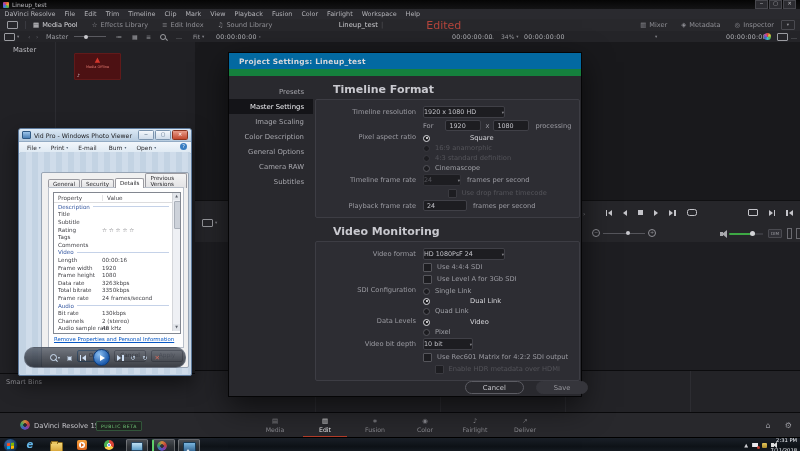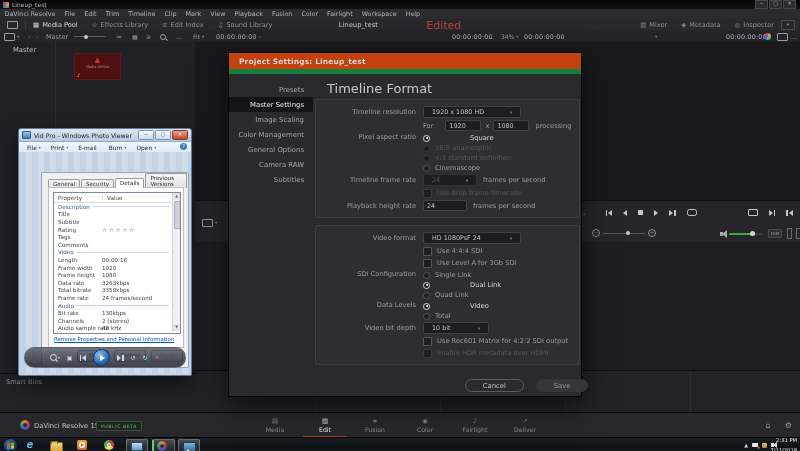--- a/index.html
+++ b/index.html
@@ -125,50 +125,50 @@
   .tray-flag{width:5px;height:4px;background:#e8e8ec;position:relative;border-left:1px solid #cfcfd4;}
   .tray-flag::after{content:"";position:absolute;right:-2px;bottom:-2px;width:3.5px;height:3.5px;border-radius:50%;background:#c0392b;}
   .tray-ico2{width:5px;height:5px;background:linear-gradient(#e6c75a,#a98a2c);border-radius:1px;}
   .tb-spk{width:3px;height:4px;background:#ddd;position:relative;margin-right:4px;}
   .tb-spk::before{content:"";position:absolute;left:2px;top:-1.5px;border:3.5px solid transparent;border-right:4px solid #ddd;border-left:none;}
   #clock{right:3px;text-align:right;font-size:5.2px;line-height:6px;color:#eef0f4;flex-direction:column;align-items:flex-end;display:flex;justify-content:center;}
 
   
   #ps-dialog{left:228px;top:52px;width:352px;height:343px;background:#29292e;border:1px solid #050506;
     box-shadow:0 10px 28px rgba(0,0,0,.6);z-index:30;}
-  #ps-title{height:16px;background:#c2410c;border-bottom:5px solid #15803d;display:flex;align-items:center;
+  #ps-title{height:16px;background:#0369a1;border-bottom:7px solid #15803d;display:flex;align-items:center;
     padding-left:10px;font-size:7.4px;font-weight:bold;color:#d8d8dd;letter-spacing:.2px;}
   #ps-body{display:flex;height:326px;}
   #ps-side{width:84px;padding-top:8px;flex:none;}
   .ps-item{text-align:right;padding:3.5px 9px;font-size:6.9px;color:#a6a6ac;}
   .ps-item.active{background:#141418;color:#ededf1;}
   #ps-content{flex:1;padding:4px 10px 0 2px;position:relative;}
-  .sec-title{font-size:13px;font-weight:normal;color:#c9c9cf;margin:3px 0 3px 12px;}
+  .sec-title{font-size:11px;font-weight:bold;color:#c9c9cf;margin:3px 0 3px 18px;}
   .gbox{border:1px solid #3d3d44;background:#2d2d33;border-radius:2px;padding:4px 8px;margin-bottom:7px;}
   .frow{display:flex;align-items:center;margin:2px 0;min-height:10px;font-size:6.7px;color:#9b9ba2;}
   .fgroup{display:flex;margin:2px 0;font-size:6.7px;color:#9b9ba2;}
   .flabel{width:92px;text-align:right;padding-right:7px;flex:none;}
   .dd{height:10px;background:#1d1d21;border:1px solid #404047;border-radius:2px;display:flex;align-items:center;
-    padding:0 8px;color:#c2c2c8;font-size:6.4px;}
+    padding:0 0;color:#c2c2c8;font-size:6.4px;}
   .dd .ddcar{margin-left:auto;font-size:4.5px;color:#8a8a90;padding-left:4px;}
   .dd.disabled{color:#54545a;border-color:#333339;}
   .dd.w80{width:80px;} .dd.w48{width:48px;} .dd.w36{width:36px;}
   .ti{width:28px;height:9px;background:#1d1d21;border:1px solid #404047;border-radius:2px;color:#c2c2c8;
     font-size:6.4px;display:flex;align-items:center;padding:0 3px;}
   .suffix{margin-left:6px;} .pre{margin-right:12px;}
   .rstack{display:flex;flex-direction:column;gap:2px;padding-top:1px;}
   .rrow{display:flex;align-items:center;gap:5px;font-size:6.7px;color:#9fa0a6;}
   .radio{width:7px;height:7px;border-radius:50%;background:#1d1d21;border:1px solid #55555b;box-sizing:border-box;position:relative;flex:none;}
   .rrow.selected .radio{border-color:#dcdce0;}
   .rrow.selected .radio::after{content:"";position:absolute;inset:1.5px;border-radius:50%;background:#fff;}
   .rrow.selected{color:#d6d6da;gap:40px;}
   .rrow.disabled{color:#54545a;}
   .rrow.disabled .radio{border-color:#3a3a40;}
   .cb{width:7px;height:7px;border:1px solid #55555b;background:#1d1d21;border-radius:1px;flex:none;margin-right:5px;}
-  .crow.disabled{color:#54545a;}
+  .crow.disabled{color:#54545a;justify-content:center;}
   .crow.disabled .cb{border-color:#3a3a40;}
   #ps-buttons{position:absolute;right:2px;bottom:8px;display:flex;gap:12px;}
   .pill{height:13px;padding:0 17px;border-radius:7px;display:flex;align-items:center;font-size:6.8px;box-sizing:border-box;}
   .pill.cancel{border:1px solid #5c5c63;color:#c6c6cb;background:transparent;}
   .pill.save{background:#35353b;color:#97979d;border:1px solid #35353b;}
 
   
   #pv-win{left:18px;top:128px;width:172px;height:246px;background:#c7d6e6;border:1px solid #5d7a9c;border-radius:3px 3px 2px 2px;
     box-shadow:0 8px 20px rgba(0,0,0,.55);z-index:20;}
   #pv-titlebar{height:12px;background:linear-gradient(#dce9f5,#b7cbdf);border-bottom:1px solid #93abc4;border-radius:2.5px 2.5px 0 0;
@@ -685,21 +685,21 @@
   </div>
 
   <div class="abs" id="ps-dialog">
     <div id="ps-title">Project Settings: Lineup_test</div>
     <div id="ps-body">
       <div id="ps-side">
 
       <div class="ps-item">Presets</div>
           <div class="ps-item active">Master Settings</div>
           <div class="ps-item">Image Scaling</div>
-          <div class="ps-item">Color Management</div>
+          <div class="ps-item">Color Description</div>
           <div class="ps-item">General Options</div>
           <div class="ps-item">Camera RAW</div>
           <div class="ps-item">Subtitles</div>
         </div>
       <div id="ps-content">
 
         <div class="sec-title">Timeline Format</div>
         <div class="gbox">
           <div class="frow">
             <span class="flabel">Timeline resolution</span>
@@ -748,26 +748,27 @@
               <span class="ddcar">▾</span>
               </span>
             <span class="suffix">frames per second</span>
           </div>
           <div class="frow crow disabled">
             <span class="flabel"></span>
             <span class="cb"></span>
             <span>Use drop frame timecode</span>
           </div>
           <div class="frow">
-            <span class="flabel">Playback height rate</span>
+            <span class="flabel">Playback frame rate</span>
             <span class="ti" style="width:36px;">24</span>
             <span class="suffix">frames per second</span>
           </div>
         </div>
 
+        <div class="sec-title">Video Monitoring</div>
         <div class="gbox">
           <div class="frow">
             <span class="flabel">Video format</span>
             <span class="dd w80">
               <span>HD 1080PsF 24</span>
               <span class="ddcar">▾</span>
               </span>
           </div>
           <div class="frow crow">
             <span class="flabel"></span>
@@ -803,21 +804,21 @@
             <span class="flabel">Data Levels</span>
             <div class="rstack">
 
                 <div class="rrow selected">
                   <span class="radio"></span>
                   <span>Video</span>
                 </div>
 
                 <div class="rrow">
                   <span class="radio"></span>
-                  <span>Total</span>
+                  <span>Pixel</span>
                 </div>
               </div>
           </div>
           <div class="frow">
             <span class="flabel">Video bit depth</span>
             <span class="dd w48">
               <span>10 bit</span>
               <span class="ddcar">▾</span>
               </span>
           </div>

